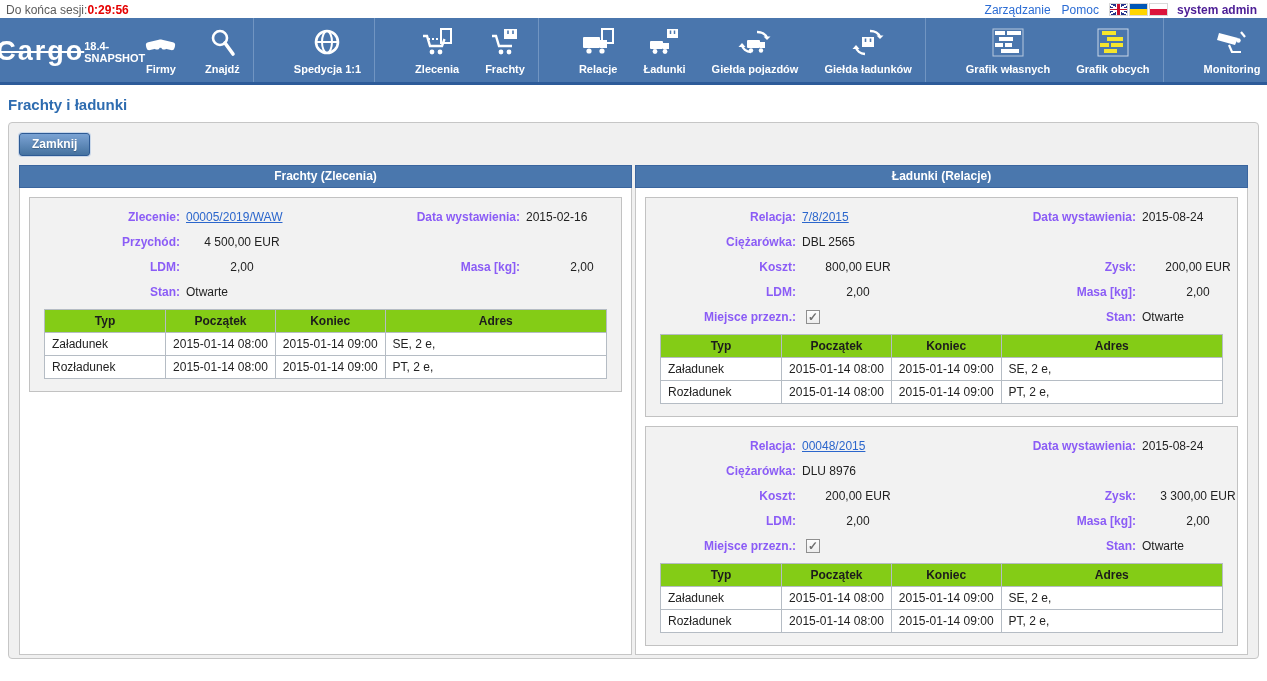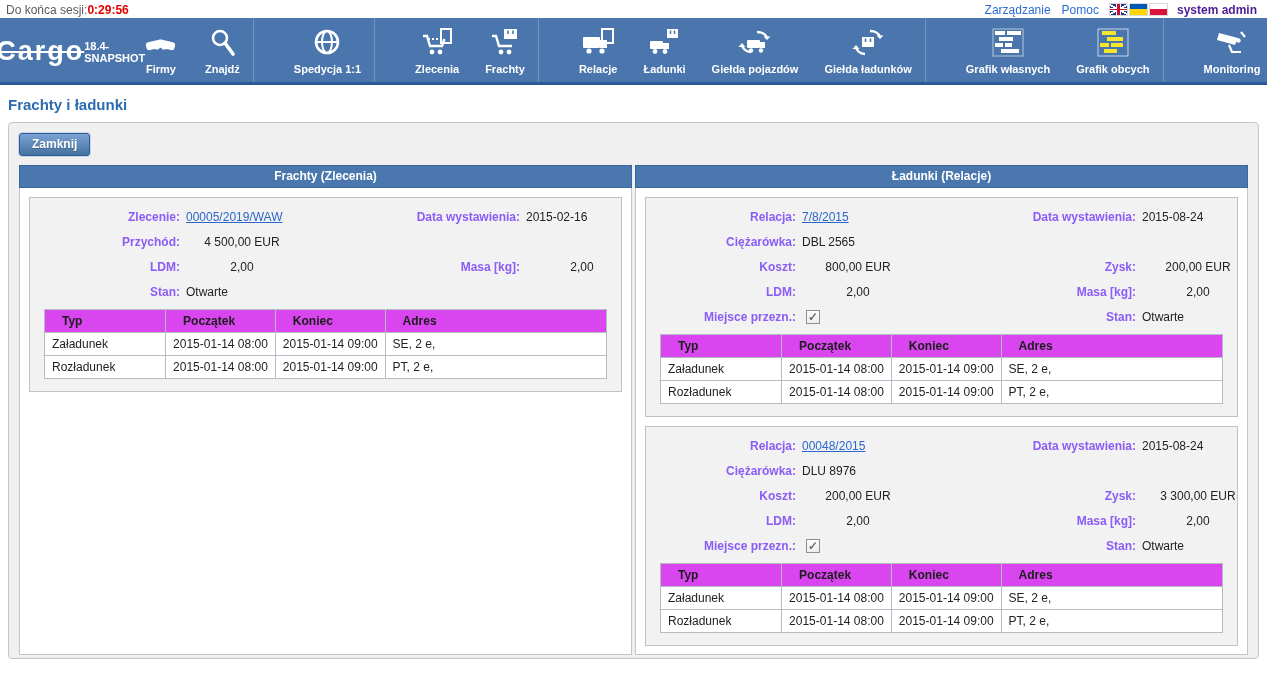--- a/index.html
+++ b/index.html
@@ -95,22 +95,22 @@
   a.dlink { color:#2b66cc; text-decoration:underline; cursor:pointer; }
   .chk {
     width:14px; height:14px; display:inline-flex; align-items:center; justify-content:center;
     border:1px solid #8f8f8f; background:linear-gradient(#fdfdfd,#ededed);
     color:#6f6f6f; font-size:12px; line-height:1; cursor:default; margin-left:4px;
   }
   .chk.checked::after { content:"\2713"; font-weight:bold; }
 
   table.stops { width:100%; border-collapse:collapse; margin-top:10px; background:#fff; font-size:12px; }
   table.stops th {
-    background:#d946ef; border:1px solid #b5bcc4; font-weight:bold; color:#1c1c1c;
-    text-align:left; padding:4px 17px;
+    background:#84cc16; border:1px solid #b5bcc4; font-weight:bold; color:#1c1c1c;
+    text-align:center; padding:4px 17px;
   }
   table.stops td { border:1px solid #b5bcc4; padding:4px 7px; color:#222; white-space:nowrap; }
   .w-typ { width:22%; } .w-start { width:18.5%; } .w-end { width:18.5%; } .w-adr { width:41%; }
 </style>
 </head>
 <body>
 
 <div class="topbar">
   <div class="session">
     <span>Do końca sesji:</span><span class="timer">0:29:56</span>

